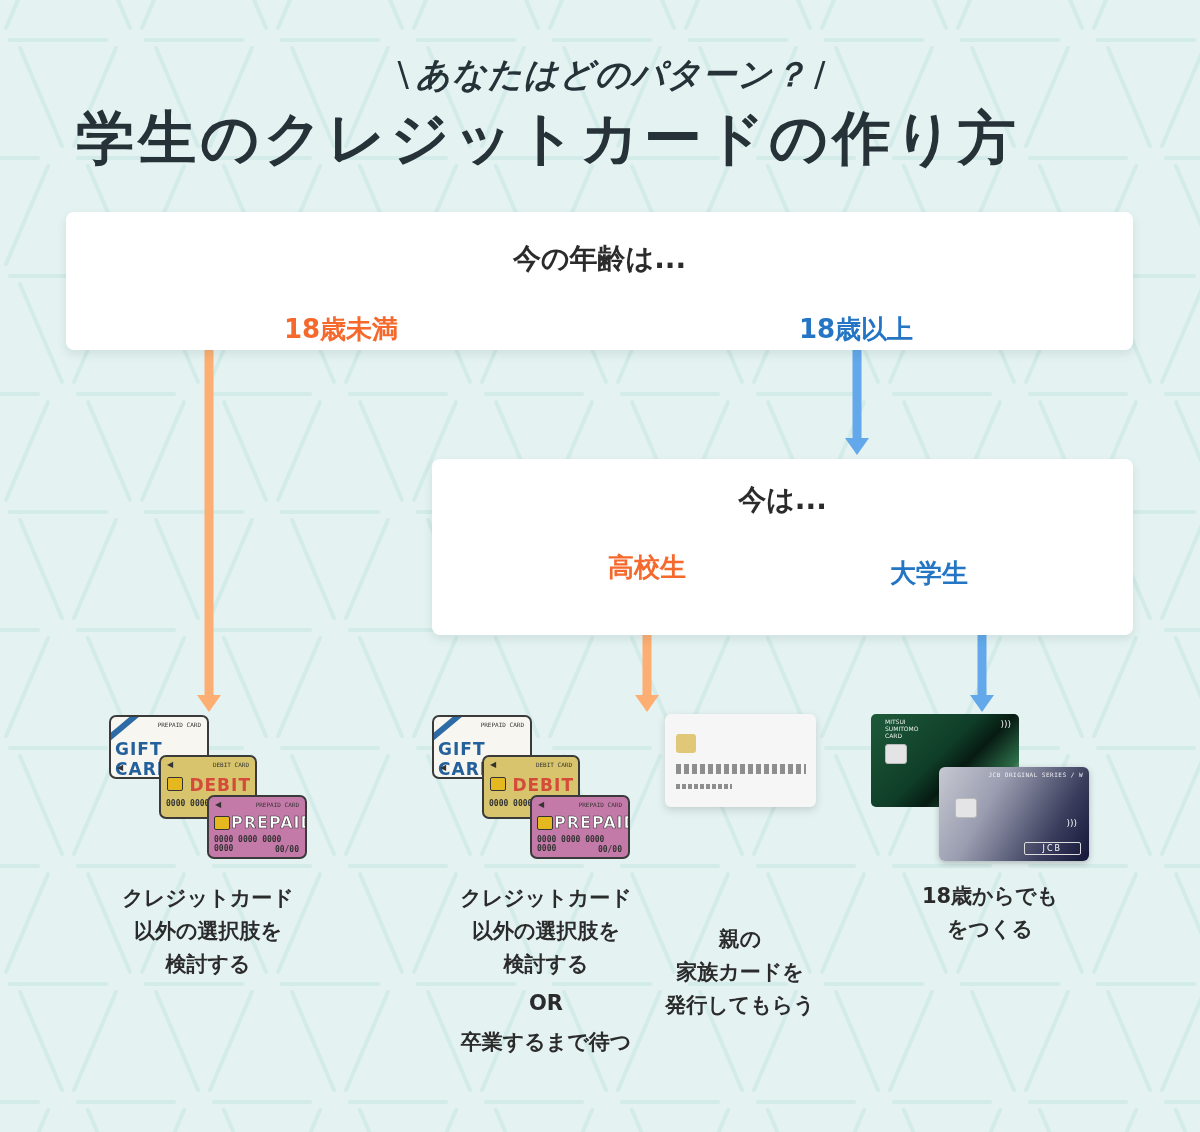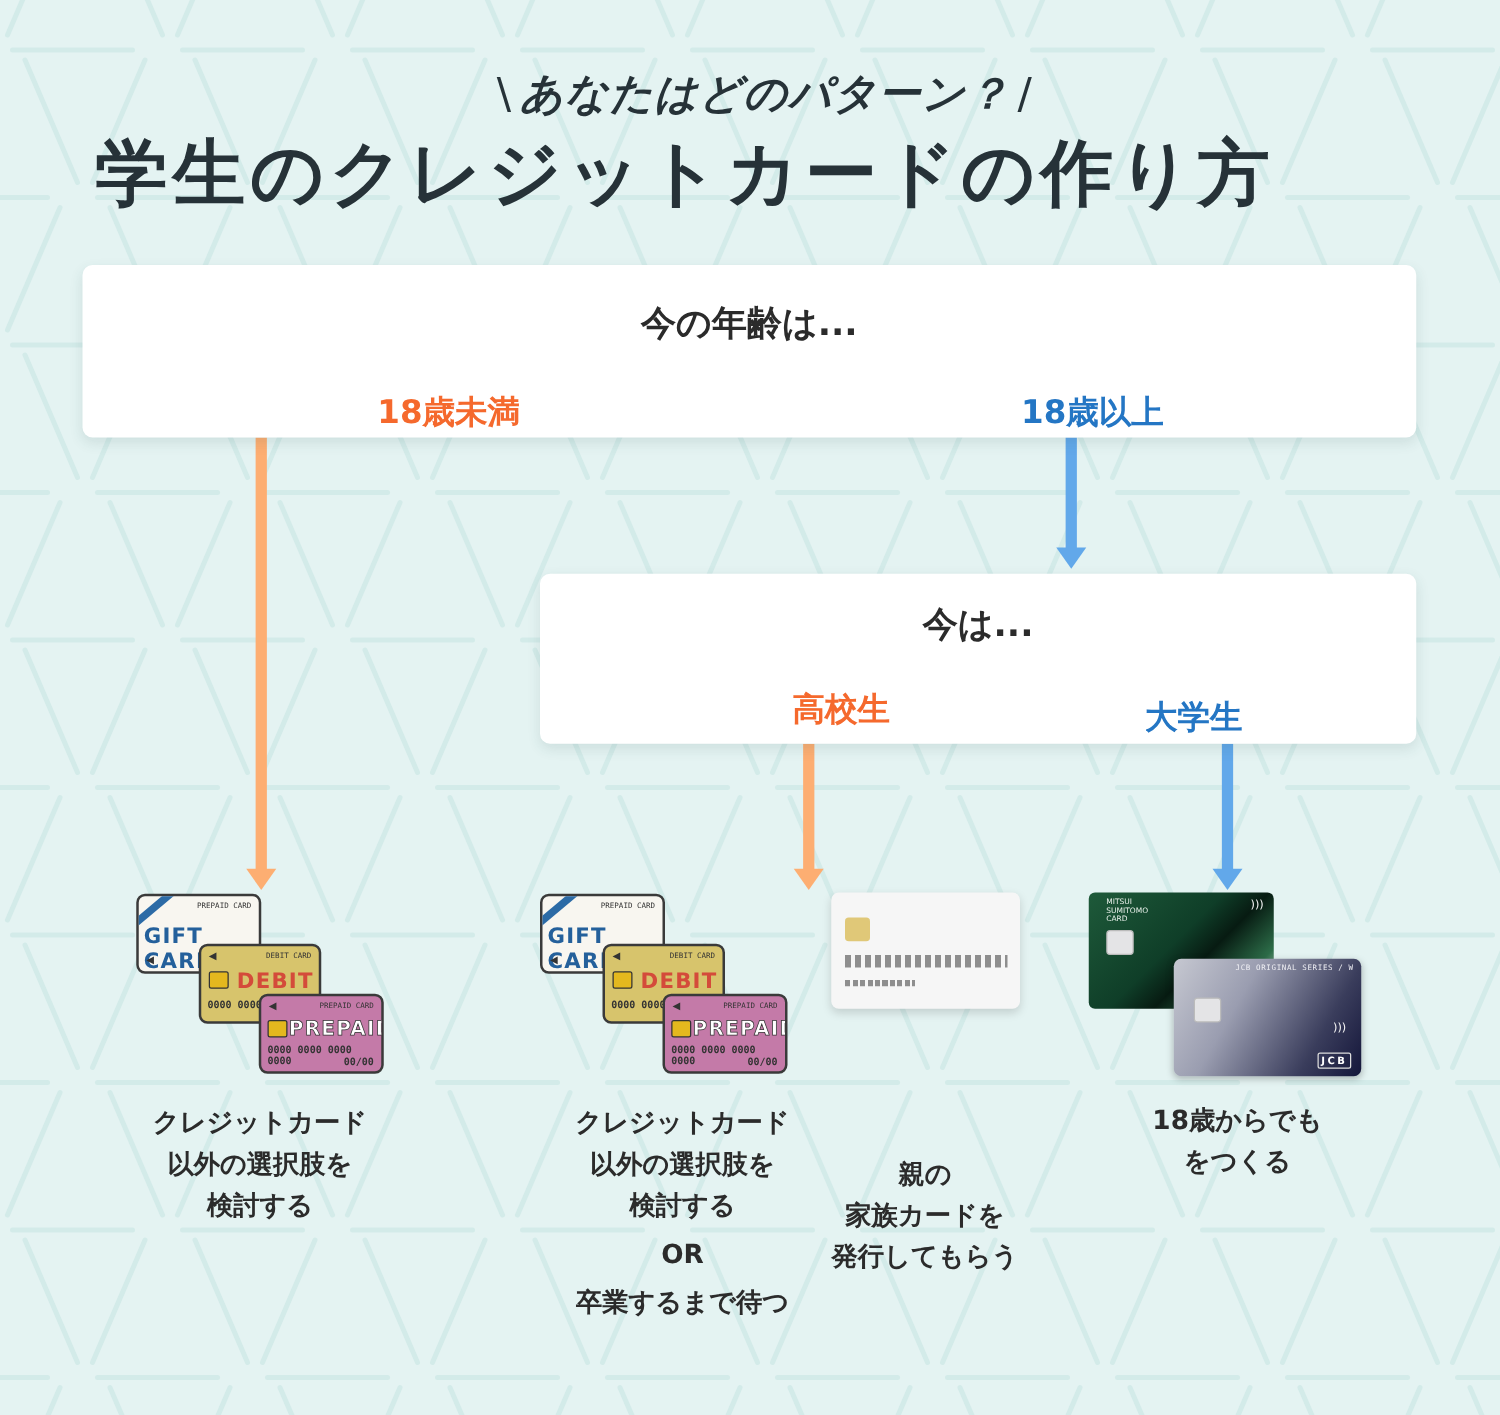--- a/index.html
+++ b/index.html
@@ -23,27 +23,27 @@
   .title {
     left: 0; width: 1096px; top: 100px; text-align: center;
     font-size: 58px; font-weight: bold; color: #263238; letter-spacing: 4px;
   }
 
   .box {
     background: #ffffff; border-radius: 8px;
     box-shadow: 0 4px 10px rgba(40, 80, 80, 0.12);
   }
   .box1 { left: 66px; top: 212px; width: 1067px; height: 138px; }
-  .box2 { left: 432px; top: 459px; width: 701px; height: 136px; }
+  .box2 { left: 432px; top: 459px; width: 701px; height: 176px; }
 
   .q-text { position: absolute; font-size: 28px; font-weight: bold; color: #2b2b2b; text-align: center; }
   .box1 .q-text { left: 0; width: 1067px; top: 28px; }
   .box2 .q-text { left: 0; width: 701px; top: 22px; }
 
-  .opt { position: absolute; font-size: 26px; font-weight: bold; text-align: right; }
+  .opt { position: absolute; font-size: 26px; font-weight: bold; text-align: center; }
   .orange { color: #f5692d; }
   .blue { color: #2476c4; }
 
   .arrow { position: absolute; z-index: 1; }
   .arrow .shaft { position: absolute; left: 50%; transform: translateX(-50%); width: 9px; top: 0; }
   .arrow .head {
     position: absolute; left: 50%; transform: translateX(-50%); bottom: 0;
     width: 0; height: 0; border-left: 12px solid transparent; border-right: 12px solid transparent;
     border-top-width: 17px; border-top-style: solid;
   }
@@ -102,22 +102,22 @@
     background: linear-gradient(120deg, #c6c8d1 0%, #9a9db0 35%, #3a3d5c 75%, #14163a 100%);
     box-shadow: 0 2px 6px rgba(0,0,0,0.25);
   }
   .jcb-card .series { position: absolute; right: 6px; top: 4px; font-size: 6px; color: #f0f0f5; font-family: "DejaVu Sans Mono", monospace; letter-spacing: 0.5px; }
   .chip-s { position: absolute; width: 22px; height: 20px; background: #e4e4e6; border-radius: 3px; border: 1px solid #bbb; }
   .smbc-card .chip-s { left: 14px; top: 30px; }
   .jcb-card .chip-s { left: 16px; top: 31px; }
   .nfc { position: absolute; font-size: 9px; color: #f4f4f4; font-family: "DejaVu Sans", sans-serif; }
   .smbc-card .nfc { right: 8px; top: 5px; }
   .jcb-card .nfc { right: 12px; top: 51px; }
-  .jcb-logo { position: absolute; right: 8px; bottom: 6px; font-size: 8px; font-weight: bold; color: #fff;
-    border: 1px solid #ddd; border-radius: 2px; padding: 1px 2px; letter-spacing: 2px; }
+  .jcb-logo { position: absolute; right: 8px; bottom: 6px; font-size: 8px; font-weight: normal; color: #fff;
+    border: 1px solid #ddd; border-radius: 2px; padding: 1px 18px; letter-spacing: 2px; }
 </style>
 </head>
 <body>
 
 <svg id="bg-pattern" xmlns="http://www.w3.org/2000/svg">
     <line x1="-58" y1="-78" x2="38" y2="-78" stroke="#d3ebe9" stroke-width="4" stroke-linecap="round"></line>
     <line x1="-48" y1="-70" x2="-6" y2="28" stroke="#d3ebe9" stroke-width="4" stroke-linecap="round"></line>
     <line x1="48" y1="-70" x2="6" y2="28" stroke="#d3ebe9" stroke-width="4" stroke-linecap="round"></line>
     <line x1="78" y1="-78" x2="174" y2="-78" stroke="#d3ebe9" stroke-width="4" stroke-linecap="round"></line>
     <line x1="88" y1="-70" x2="130" y2="28" stroke="#d3ebe9" stroke-width="4" stroke-linecap="round"></line>

